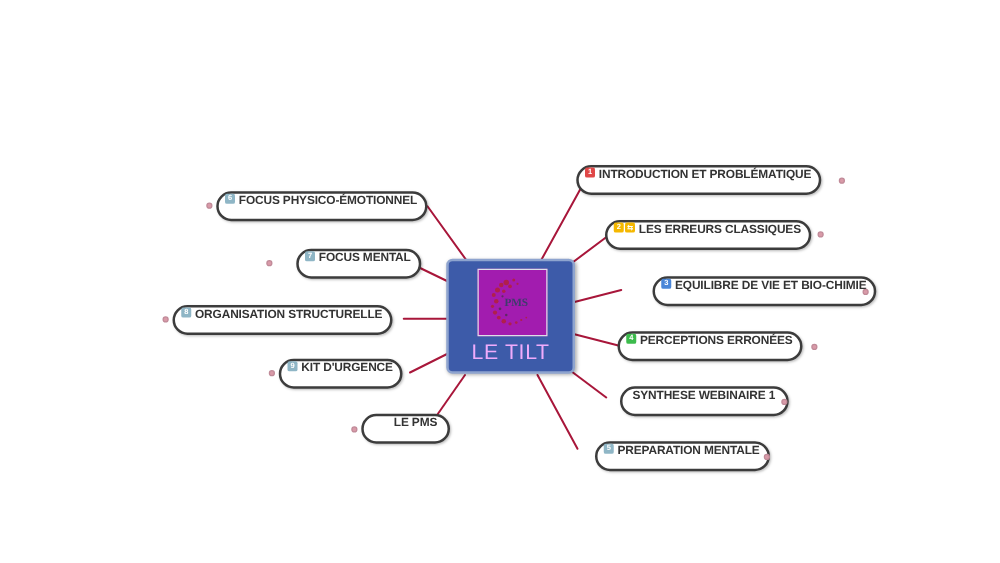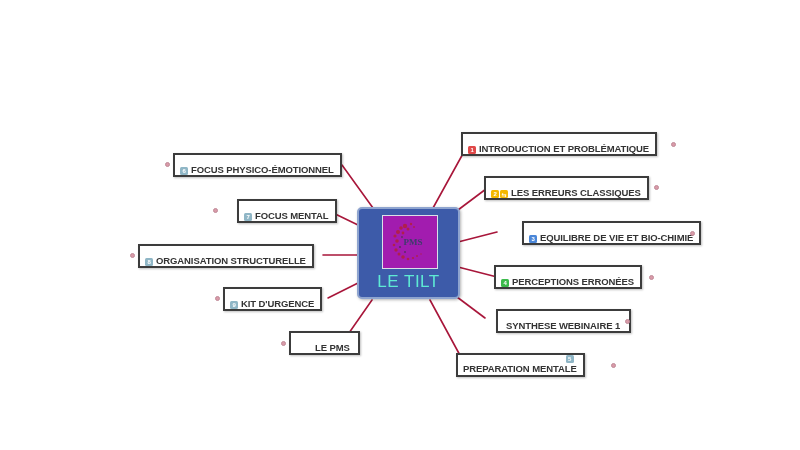--- a/index.html
+++ b/index.html
@@ -2,23 +2,23 @@
 <html><head>
   <meta charset="utf-8">
   <style>
     html, body { margin: 0; padding: 0; background: #ffffff; }
     body { width: 800px; height: 450px; position: relative; overflow: hidden;
            font-family: "Liberation Sans", "DejaVu Sans", sans-serif; }
     #canvas { position: absolute; left: 0; top: 0; width: 800px; height: 450px; }
     svg.links { position: absolute; left: 0; top: 0; width: 800px; height: 450px; }
     .node {
       position: absolute; box-sizing: border-box; height: 24px;
-      background: #ffffff; border: 2px solid #3c3c3c; border-radius: 0;
+      background: #ffffff; border: 2px solid #3c3c3c; border-radius: 12px;
       box-shadow: 1px 1px 2px rgba(0,0,0,0.25);
-      display: flex; align-items: flex-end; padding: 0 6px 0 5px;
+      display: flex; align-items: flex-start; padding: 0 6px 0 5px;
       font-size: 9.5px; font-weight: bold; color: #333; letter-spacing: -0.1px;
       white-space: nowrap; cursor: pointer;
     }
     .badge {
       display: inline-flex; align-items: center; justify-content: center;
       width: 8px; height: 8px; border-radius: 1.5px; margin-right: 3px;
       font-size: 6px; color: #fff; font-weight: bold; flex: 0 0 auto;
     }
     .dot {
       position: absolute; width: 5px; height: 5px; border-radius: 50%;
@@ -28,21 +28,21 @@
       position: absolute; left: 357px; top: 207px; width: 103px; height: 92px;
       background: #3d5ba9; border: 2px solid #8ea4cf; border-radius: 5px; box-sizing: border-box;
       box-shadow: 1px 1px 3px rgba(0,0,0,0.3); cursor: pointer;
     }
     .center .logo {
       position: absolute; left: 23px; top: 6px; width: 54px; height: 52px;
       background: #a21caf; border: 1px solid #dcdfe8;
     }
     .center .title {
       position: absolute; left: 0; right: 0; top: 63px; text-align: center;
-      color: #5eead4; font-size: 17px; letter-spacing: 0.5px;
+      color: #f0abfc; font-size: 17px; letter-spacing: 0.5px;
     }
   </style>
 </head>
 <body>
 
 <div id="canvas">
 
   <svg class="links" viewBox="0 0 800 450">
     <g stroke="#a8163a" stroke-width="1.6" fill="none" stroke-linecap="round">
 
@@ -117,21 +117,21 @@
     <span class="badge" style="background:#3cbb4c;">4</span>
     <span>PERCEPTIONS ERRONÉES</span>
   </div>
   <div class="dot" style="left:649px; top:275px;"></div>
 
   <div class="node" style="left:484px; top:309px; padding-left:8px; padding-right:9px;margin-left:12px;">
     <span>SYNTHESE WEBINAIRE 1</span>
   </div>
   <div class="dot" style="left:625px; top:319px;"></div>
 
-  <div class="node" style="left:456px; top:353px;flex-direction:column;">
+  <div class="node" style="left:476px; top:353px;">
     <span class="badge" style="background:#8fb6c6;">5</span>
     <span>PREPARATION MENTALE</span>
   </div>
   <div class="dot" style="left:611px; top:363px;"></div>
 
   <div class="dot" style="left:165px; top:162px;"></div>
   <div class="node" style="left:173px; top:153px;">
     <span class="badge" style="background:#8fb6c6;">6</span>
     <span>FOCUS PHYSICO-ÉMOTIONNEL</span>
   </div>

